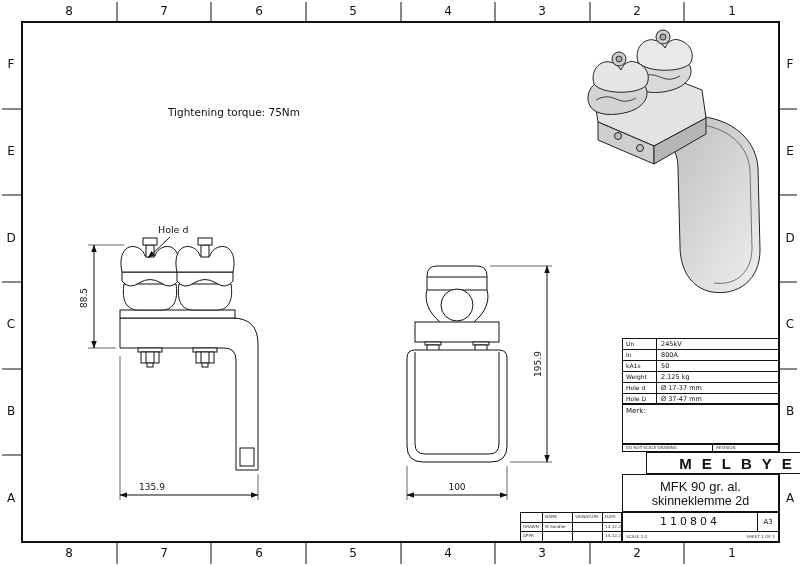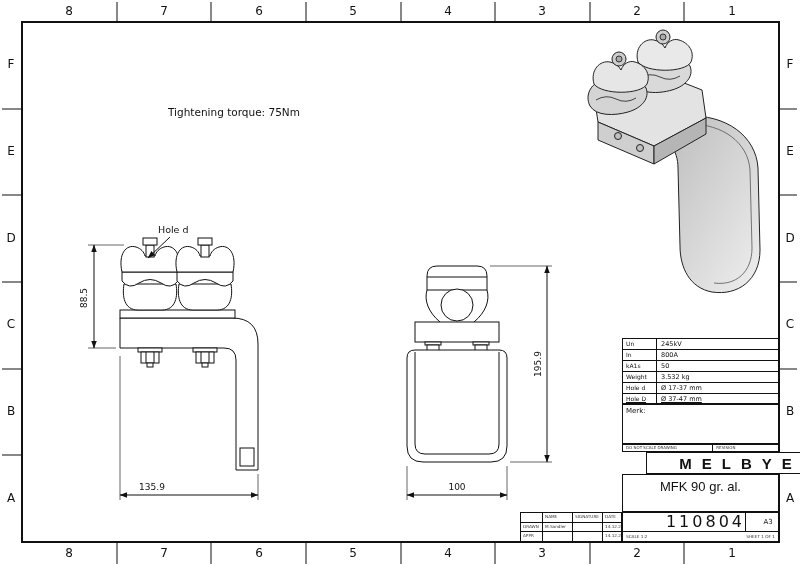--- a/index.html
+++ b/index.html
@@ -9,38 +9,38 @@
     position:relative;overflow:hidden;
   }
   .sheet{position:absolute;inset:0;background:#fff;}
   svg.drawing{position:absolute;left:0;top:0;}
   .gridlabel{position:absolute;font-size:12px;color:#111;text-align:center;width:20px;}
   .gridlabel.row{width:14px;}
   
   .tb{position:absolute;box-sizing:border-box;border:1px solid #111;background:#fff;}
   .tb-spec{left:622px;top:338px;width:157px;height:66px;display:flex;flex-direction:column;}
   .tb-spec-row{flex:1;display:flex;border-bottom:1px solid #111;justify-content:flex-end;}
-  .tb-spec-row:last-child{border-bottom:none;text-decoration:underline;}
+  .tb-spec-row:last-child{border-bottom:none;}
   .tb-spec-label{width:34px;border-right:1px solid #111;font-size:6px;line-height:10px;padding-left:3px;box-sizing:border-box;}
   .tb-spec-value{flex:1;font-size:6.5px;line-height:10px;padding-left:4px;}
   .tb-merk{left:622px;top:404px;width:157px;height:40px;font-size:7px;padding:2px 0 0 3px;}
   .tb-note{left:622px;top:444px;width:157px;height:8px;display:flex;font-size:4px;line-height:6px;color:#333;}
   .tb-note-left{flex:1.4;border-right:1px solid #111;padding-left:3px;overflow:hidden;white-space:nowrap;}
   .tb-note-right{flex:1;padding-left:3px;overflow:hidden;white-space:nowrap;}
   .tb-logo{left:646px;top:452px;width:179px;height:22px;font-size:15px;font-weight:bold;
     letter-spacing:10px;text-indent:10px;text-align:center;line-height:21px;
     font-family:"Liberation Sans", sans-serif;}
   .tb-title{left:622px;top:474px;width:157px;height:38px;text-align:center;
     font-family:"Liberation Sans", sans-serif;}
   .tb-title-l1{font-size:13px;margin-top:5px;line-height:14px;}
   .tb-title-l2{font-size:12.5px;line-height:14px;}
   .tb-number{left:622px;top:512px;width:157px;height:30px;display:flex;flex-direction:column;}
   .tbn-top{flex:1;display:flex;}
-  .tbn-dwg{flex:1;text-align:right;font-size:16px;letter-spacing:3px;line-height:18px;}
-  .tbn-size{width:20px;border-left:1px solid #111;font-size:7px;text-align:center;line-height:18px;padding-left:12px;}
+  .tbn-dwg{flex:1;text-align:center;font-size:11px;letter-spacing:3px;line-height:18px;}
+  .tbn-size{width:20px;border-left:1px solid #111;font-size:7px;text-align:center;line-height:18px;}
   .tbn-bottom{height:10px;border-top:1px solid #111;display:flex;font-size:4.2px;line-height:9px;color:#333;}
   .tbn-scale{flex:1;padding-left:3px;}
   .tbn-sheet{width:44px;text-align:right;padding-right:3px;}
   .tb-approval{left:520px;top:512px;width:102px;height:30px;display:flex;flex-direction:column;font-size:4.2px;color:#333;}
   .tba-row{flex:1;display:flex;border-bottom:1px solid #111;}
   .tba-row:last-child{border-bottom:none;}
   .tba-cell{box-sizing:border-box;border-right:1px solid #111;padding-left:2px;line-height:8px;overflow:hidden;white-space:nowrap;}
   .tba-cell:last-child{border-right:none;}
   .tba-c1{width:22px;}.tba-c2{width:30px;}.tba-c3{width:30px;}.tba-c4{flex:1;}
 </style>
@@ -241,21 +241,21 @@
     <div class="tb-spec-row">
       <div class="tb-spec-label">In</div>
       <div class="tb-spec-value">800A</div>
     </div>
     <div class="tb-spec-row">
       <div class="tb-spec-label">kA1s</div>
       <div class="tb-spec-value">50</div>
     </div>
     <div class="tb-spec-row">
       <div class="tb-spec-label">Weight</div>
-      <div class="tb-spec-value">3.532 kg</div>
+      <div class="tb-spec-value">2.125 kg</div>
     </div>
     <div class="tb-spec-row">
       <div class="tb-spec-label">Hole d</div>
       <div class="tb-spec-value">Ø 17-37 mm</div>
     </div>
     <div class="tb-spec-row">
       <div class="tb-spec-label">Hole D</div>
       <div class="tb-spec-value">Ø 37-47 mm</div>
     </div>
   </div>
@@ -266,20 +266,21 @@
 
   <div class="tb tb-note">
     <div class="tb-note-left">DO NOT SCALE DRAWING</div>
     <div class="tb-note-right">REVISION</div>
   </div>
 
   <div class="tb tb-logo">MELBYE</div>
 
   <div class="tb tb-title">
     <div class="tb-title-l1">MFK 90 gr. al.</div>
+    <div class="tb-title-l2">skinneklemme 2d</div>
   </div>
 
   <div class="tb tb-number">
     <div class="tbn-top">
       <div class="tbn-dwg">110804</div>
       <div class="tbn-size">A3</div>
     </div>
     <div class="tbn-bottom">
       <div class="tbn-scale">SCALE 1:2</div>
       <div class="tbn-sheet">SHEET 1 OF 1</div>

